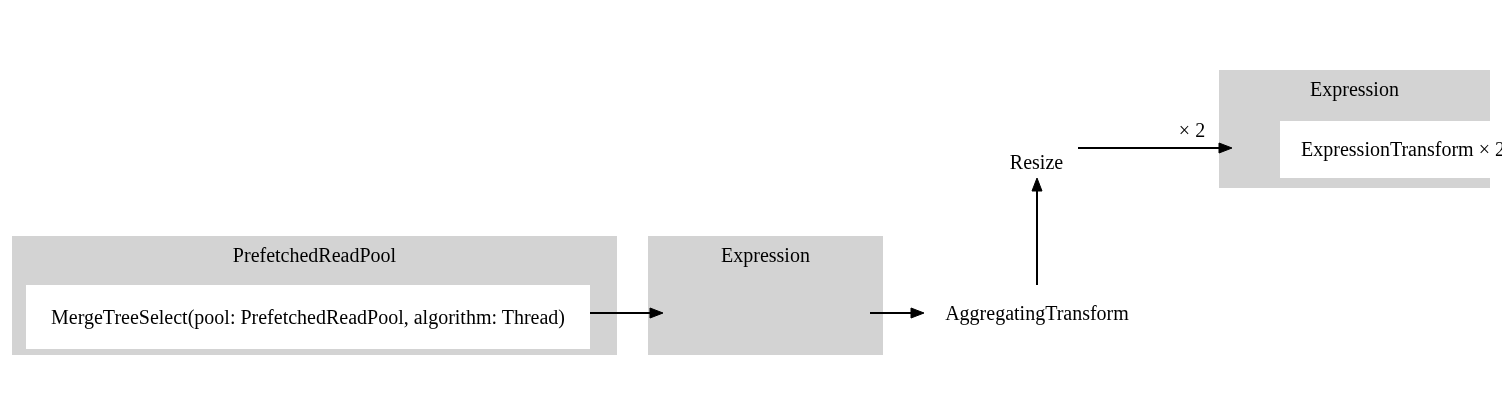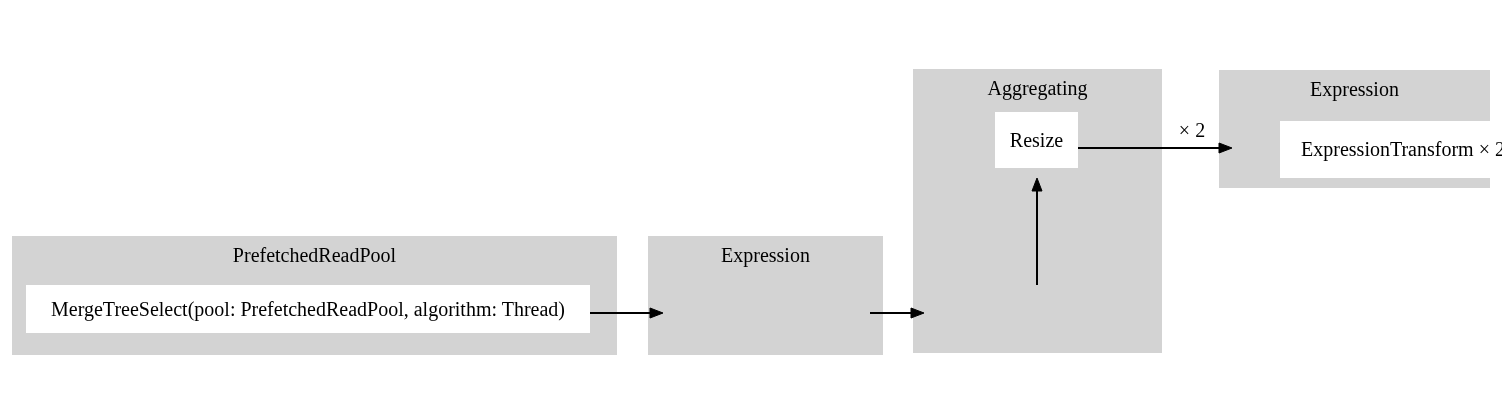--- a/index.html
+++ b/index.html
@@ -43,54 +43,54 @@
     font-size: 20px;
     text-align: center;
     white-space: nowrap;
   }
   
   #cluster-read   { left: 12px;   top: 236px; width: 605px; height: 119px; }
   #cluster-expr1  { left: 648px;  top: 236px; width: 235px; height: 119px; }
   #cluster-agg    { left: 913px;  top: 69px;  width: 249px; height: 284px; }
   #cluster-expr2  { left: 1219px; top: 70px;  width: 271px; height: 118px; }
   
-  #node-mergetree { left: 26px;   top: 285px; width: 564px; height: 48px; }
+  #node-mergetree { left: 26px;   top: 285px; width: 564px; height: 64px; }
   #node-exprt1    { left: 663px;  top: 285px; width: 207px; height: 56px; }
   #node-aggt      { left: 924px;  top: 285px; width: 226px; height: 56px; }
-  #node-resize    { left: 995px;  top: 112px; width: 83px;  height: 56px; }
+  #node-resize    { left: 995px;  top: 134px; width: 83px;  height: 56px; }
   #node-exprt2    { left: 1232px; top: 121px; width: 246px; height: 57px; margin-left: 48px; }
   
   #label-x2 { left: 1160px; top: 119px; width: 64px; }
 </style>
 </head>
 <body>
 
 <div id="canvas">
 
   <div class="cluster" id="cluster-read">
     <div class="cluster-title">PrefetchedReadPool</div>
   </div>
 
   <div class="cluster" id="cluster-expr1">
     <div class="cluster-title">Expression</div>
   </div>
 
-  <div class="cluster" id="cluster-agg">
-    <div class="cluster-title">Aggregating</div>
-  </div>
 
   <div class="cluster" id="cluster-expr2">
     <div class="cluster-title">Expression</div>
   </div>
 
   <div class="node" id="node-mergetree">
     <span>MergeTreeSelect(pool: PrefetchedReadPool, algorithm: Thread)</span>
   </div>
 
 
+  <div class="node" id="node-aggt">
+    <span>AggregatingTransform</span>
+  </div>
 
   <div class="node" id="node-resize">
     <span>Resize</span>
   </div>
 
   <div class="node" id="node-exprt2">
     <span>ExpressionTransform × 2</span>
   </div>
 
   <svg id="edges" width="1502" height="410" viewBox="0 0 1502 410">

